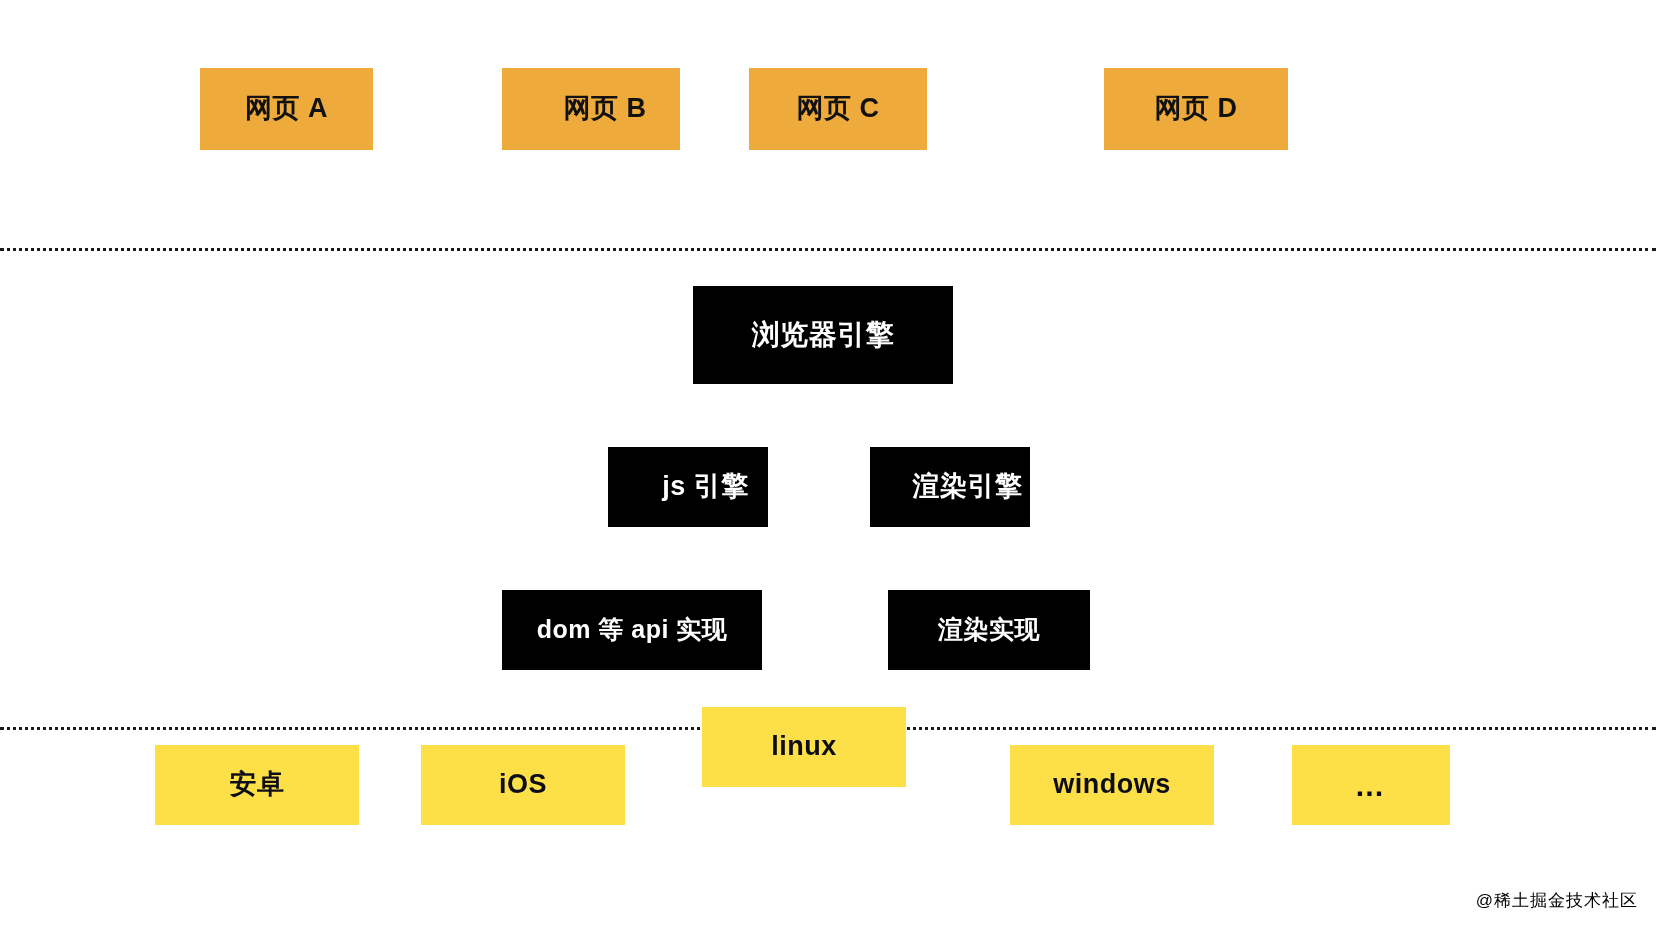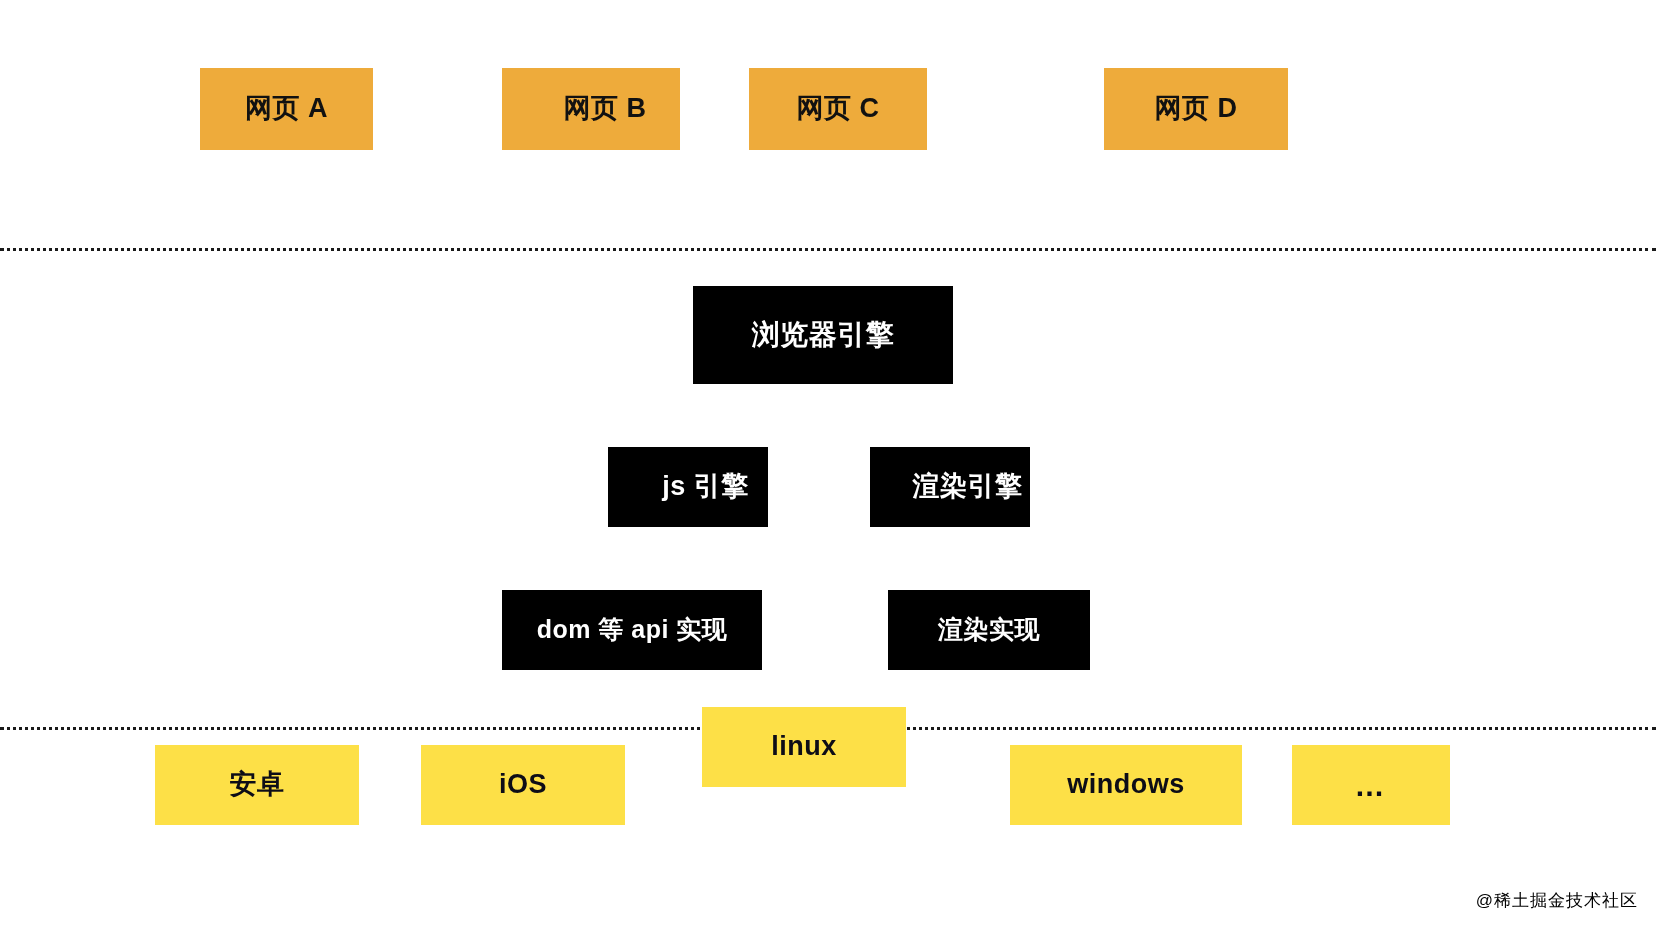--- a/index.html
+++ b/index.html
@@ -136,21 +136,21 @@
   </div>
 
   <div class="node os" style="left:421px; top:745px; width:204px; height:80px;">
     <span>iOS</span>
   </div>
 
   <div class="node os" style="left:702px; top:707px; width:204px; height:80px;justify-content:center;">
     <span>linux</span>
   </div>
 
-  <div class="node os" style="left:1010px; top:745px; width:232px; height:80px;">
+  <div class="node os" style="left:1010px; top:745px; width:204px; height:80px;">
     <span>windows</span>
   </div>
 
   <div class="node os ellipsis" style="left:1292px; top:745px; width:158px; height:80px;">
     <span>…</span>
   </div>
 
   <div class="watermark">@稀土掘金技术社区</div>
 
 </div>

